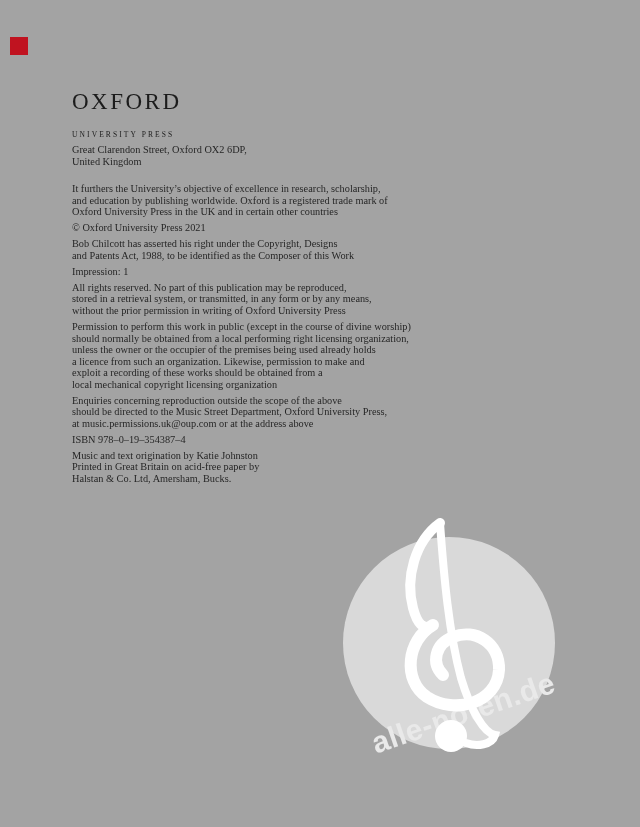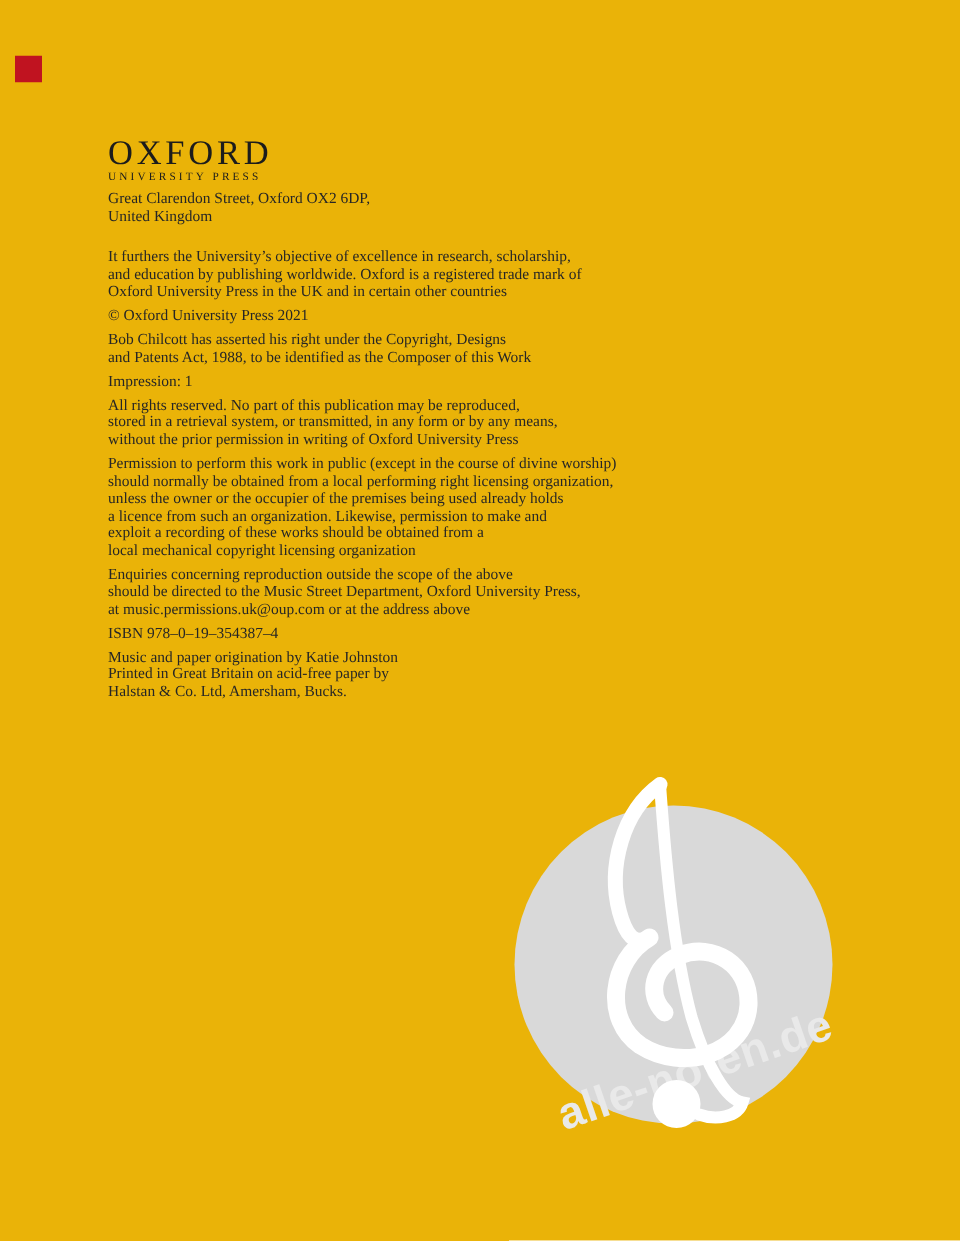--- a/index.html
+++ b/index.html
@@ -4,21 +4,21 @@
 <style>
   html, body {
     margin: 0;
     padding: 0;
     background: #ffffff;
   }
   .page {
     position: relative;
     width: 640px;
     height: 827px;
-    background: #eab308;
+    background: #a3a3a3;
     overflow: hidden;
     font-family: "Liberation Serif", serif;
   }
   .corner-square {
     position: absolute;
     left: 10px;
     top: 37px;
     width: 18px;
     height: 18px;
     display: block;
@@ -38,21 +38,21 @@
     line-height: 21px;
     letter-spacing: 2.5px;
     color: #1c1c1c;
     font-weight: 500;
   }
   .logo-sub {
     font-size: 7.5px;
     line-height: 9px;
     letter-spacing: 2.1px;
     color: #1c1c1c;
-    margin-top: 1px;
+    margin-top: 18px;
   }
   .para {
     margin: 0 0 4.6px 0;
   }
   .para.address {
     margin-top: 5px;
   }
   .watermark {
     position: absolute;
     left: 299px;
@@ -82,21 +82,21 @@
 
     <div>
         <p class="para"><br><span>It furthers the University’s objective of excellence in research, scholarship,</span><br><span>and education by publishing worldwide. Oxford is a registered trade mark of</span><br><span>Oxford University Press in the UK and in certain other countries</span></p>
         <p class="para"><span>© Oxford University Press 2021</span></p>
         <p class="para"><span>Bob Chilcott has asserted his right under the Copyright, Designs</span><br><span>and Patents Act, 1988, to be identified as the Composer of this Work</span></p>
         <p class="para"><span>Impression: 1</span></p>
         <p class="para"><span>All rights reserved. No part of this publication may be reproduced,</span><br><span>stored in a retrieval system, or transmitted, in any form or by any means,</span><br><span>without the prior permission in writing of Oxford University Press</span></p>
         <p class="para"><span>Permission to perform this work in public (except in the course of divine worship)</span><br><span>should normally be obtained from a local performing right licensing organization,</span><br><span>unless the owner or the occupier of the premises being used already holds</span><br><span>a licence from such an organization. Likewise, permission to make and</span><br><span>exploit a recording of these works should be obtained from a</span><br><span>local mechanical copyright licensing organization</span></p>
         <p class="para"><span>Enquiries concerning reproduction outside the scope of the above</span><br><span>should be directed to the Music Street Department, Oxford University Press,</span><br><span>at music.permissions.uk@oup.com or at the address above</span></p>
         <p class="para"><span>ISBN 978–0–19–354387–4</span></p>
-        <p class="para"><span>Music and paper origination by Katie Johnston</span><br><span>Printed in Great Britain on acid-free paper by</span><br><span>Halstan &amp; Co. Ltd, Amersham, Bucks.</span></p>
+        <p class="para"><span>Music and text origination by Katie Johnston</span><br><span>Printed in Great Britain on acid-free paper by</span><br><span>Halstan &amp; Co. Ltd, Amersham, Bucks.</span></p>
       </div>
 
   </div>
 
   <svg class="watermark" viewBox="0 0 300 300" width="300" height="300" aria-hidden="true">
     <circle cx="150" cy="150" r="106" fill="#d9d9d9"></circle>
     <text x="165" y="230" text-anchor="middle" transform="rotate(-19 165 222)" font-family="Liberation Sans, sans-serif" font-size="30" font-weight="bold" letter-spacing="0.5" fill="#e9e9e9">alle-noten.de</text>
     <g>
       <path d="M 141 30 C 116 48, 106 85, 114 115 C 118 130, 124 138, 134 132" fill="none" stroke-width="10" stroke-linecap="round" stroke="#ffffff"></path>
       <path d="M 134 132 C 108 147, 103 187, 128 204 C 156 222, 198 210, 200 177 C 201 150, 176 135, 154 144 C 136 151, 132 170, 144 182" fill="none" stroke-width="12" stroke-linecap="round" stroke="#ffffff"></path>

